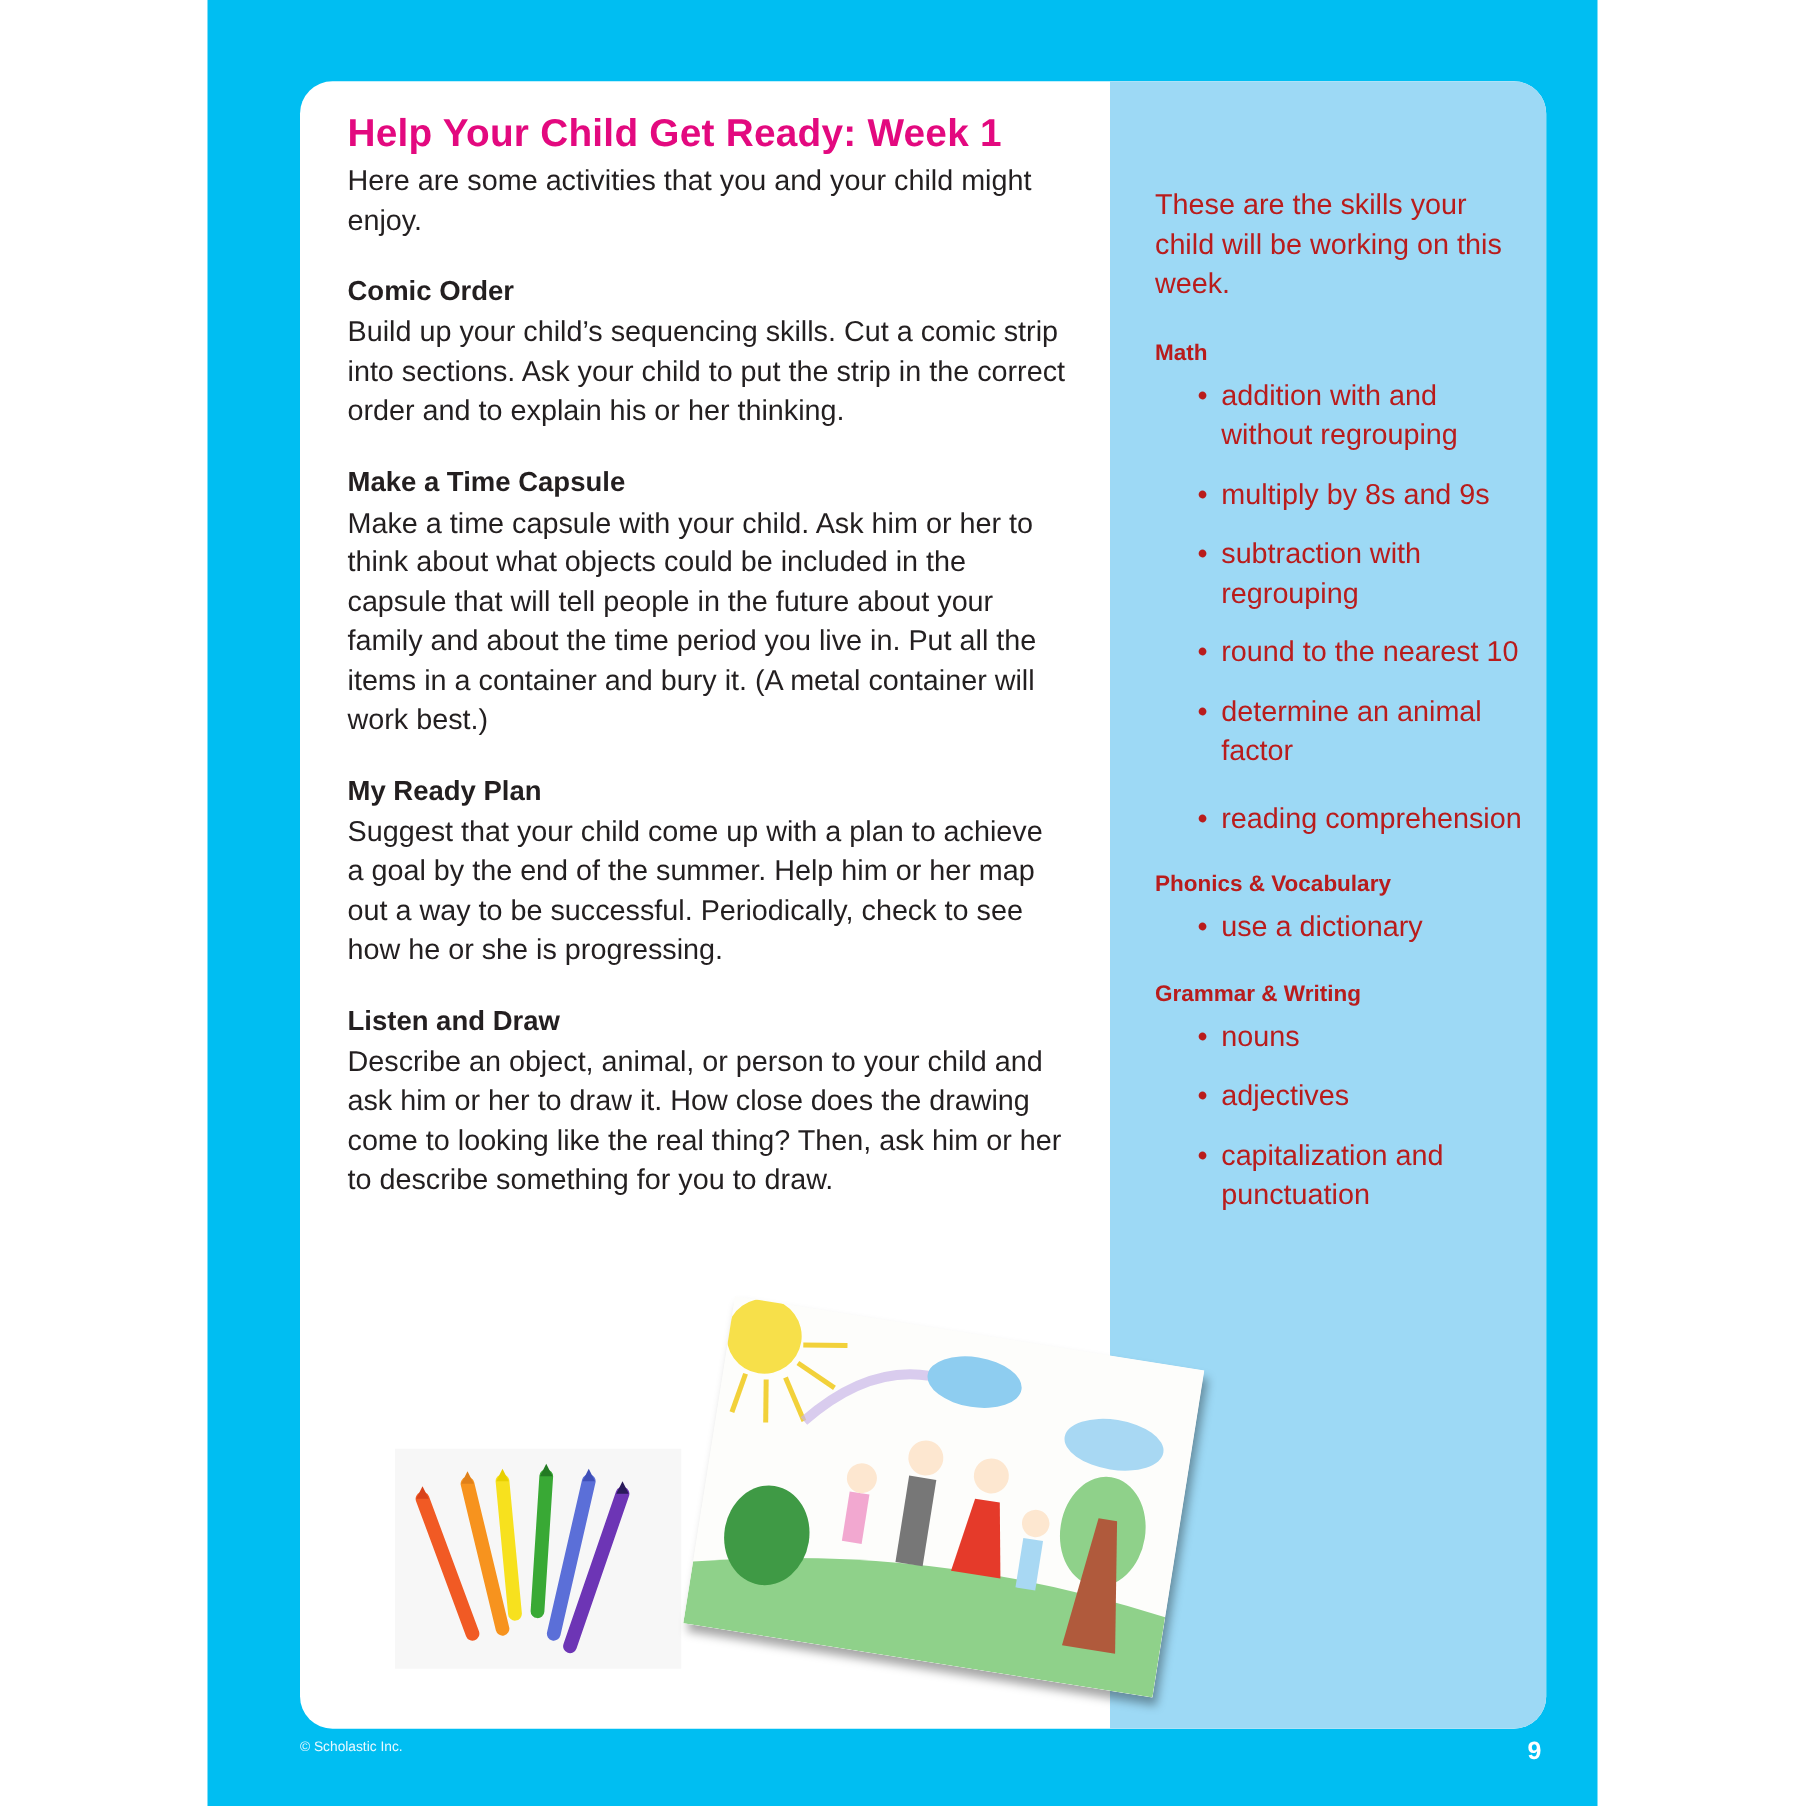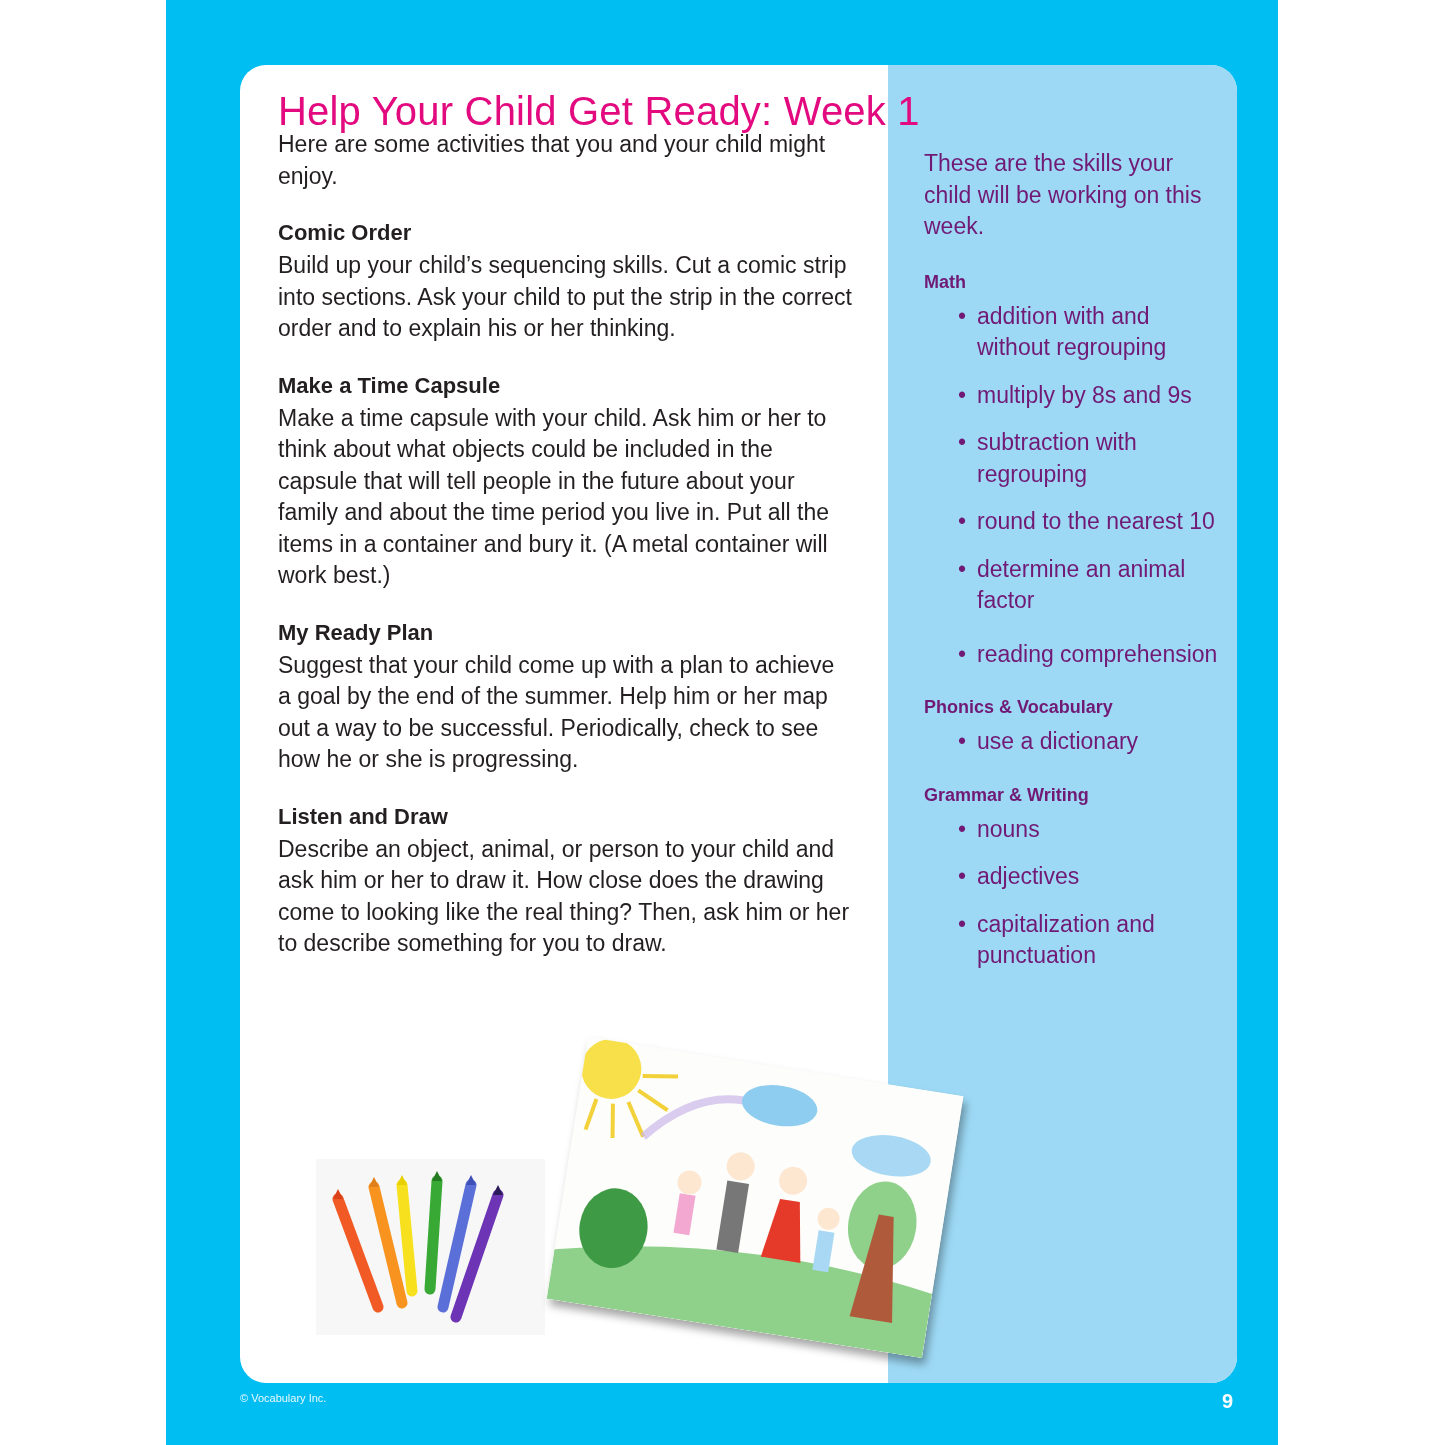--- a/index.html
+++ b/index.html
@@ -1,26 +1,26 @@
 <!DOCTYPE html>
 <html><head>
 <meta charset="utf-8">
 <style>
   html, body { margin:0; padding:0; }
   body { width:1445px; height:1445px; background:#ffffff; position:relative; overflow:hidden; font-family:"Liberation Sans", sans-serif; }
   .page { position:absolute; left:166px; top:0; width:1112px; height:1445px; background:#00bef2; }
   .card { position:absolute; left:74px; top:65px; width:997px; height:1318px; border-radius:26px; background:#ffffff; overflow:hidden; }
   .side { position:absolute; left:648px; top:0; width:349px; height:1318px; background:#9dd9f5; }
-  .title { position:absolute; left:38px; top:24px; margin:0; font-size:40px; font-weight:normal; color:#e3097f; letter-spacing:0.2px; white-space:nowrap; }
+  .title { position:absolute; left:38px; top:24px; margin:0; font-size:31px; font-weight:bold; color:#e3097f; letter-spacing:0.2px; white-space:nowrap; }
   .main-text { position:absolute; left:38px; top:64px; width:575px; color:#231f20; font-size:23px; line-height:31.5px; }
   .main-text p { margin:0; }
   .intro { margin-bottom:26px !important; }
   .act h3 { margin:0 0 2px 0; font-size:22px; font-weight:bold; line-height:30px; }
   .act { margin-bottom:26px; }
-  .side-text { position:absolute; left:36px; top:83px; width:300px; color:#701a75; font-size:23px; line-height:31.5px; }
+  .side-text { position:absolute; left:36px; top:83px; width:300px; color:#b91c1c; font-size:23px; line-height:31.5px; }
   .side-intro { margin:0 0 24px 0; }
   .skill-group { margin-bottom:22px; }
   .skill-group h4 { margin:0 0 4px 0; font-size:18px; font-weight:bold; line-height:30px; }
   .skill-group ul { margin:0; padding:0; list-style:none; }
   .skill-group li { position:relative; padding-left:53px; margin-bottom:16px; }
   .skill-group li::before { content:"\2022"; position:absolute; left:34px; top:0; }
   .crayons { position:absolute; left:76px; top:1094px; width:229px; height:176px; background:#f7f7f7; }
   .drawing { position:absolute; left:325px; top:1000px; width:380px; height:265px; background:#fdfdfb; transform:rotate(9deg); transform-origin:center; box-shadow:4px 6px 8px rgba(0,0,0,0.35); overflow:hidden; }
   .footer-copy { position:absolute; left:74px; top:1392px; font-size:11px; color:#e8f8ff; }
   .page-num { position:absolute; left:1056px; top:1390px; font-size:20px; font-weight:bold; color:#ffffff; }
@@ -135,15 +135,15 @@
         <rect x="160" y="120" width="22" height="70" fill="#777"></rect>
         <circle cx="171" cy="104" r="14" fill="#fde7d0"></circle>
         <polygon points="215,130 235,130 245,190 205,190" fill="#e53a2a"></polygon>
         <circle cx="225" cy="110" r="14" fill="#fde7d0"></circle>
         <rect x="258" y="155" width="16" height="40" fill="#a8d8f3"></rect>
         <circle cx="266" cy="142" r="11" fill="#fde7d0"></circle>
       </svg>
     </div>
   </div>
 
-  <div class="footer-copy">© Vocabulary Inc.</div>
+  <div class="footer-copy">© Scholastic Inc.</div>
   <div class="page-num">9</div>
 </div>
 
 </body></html>

